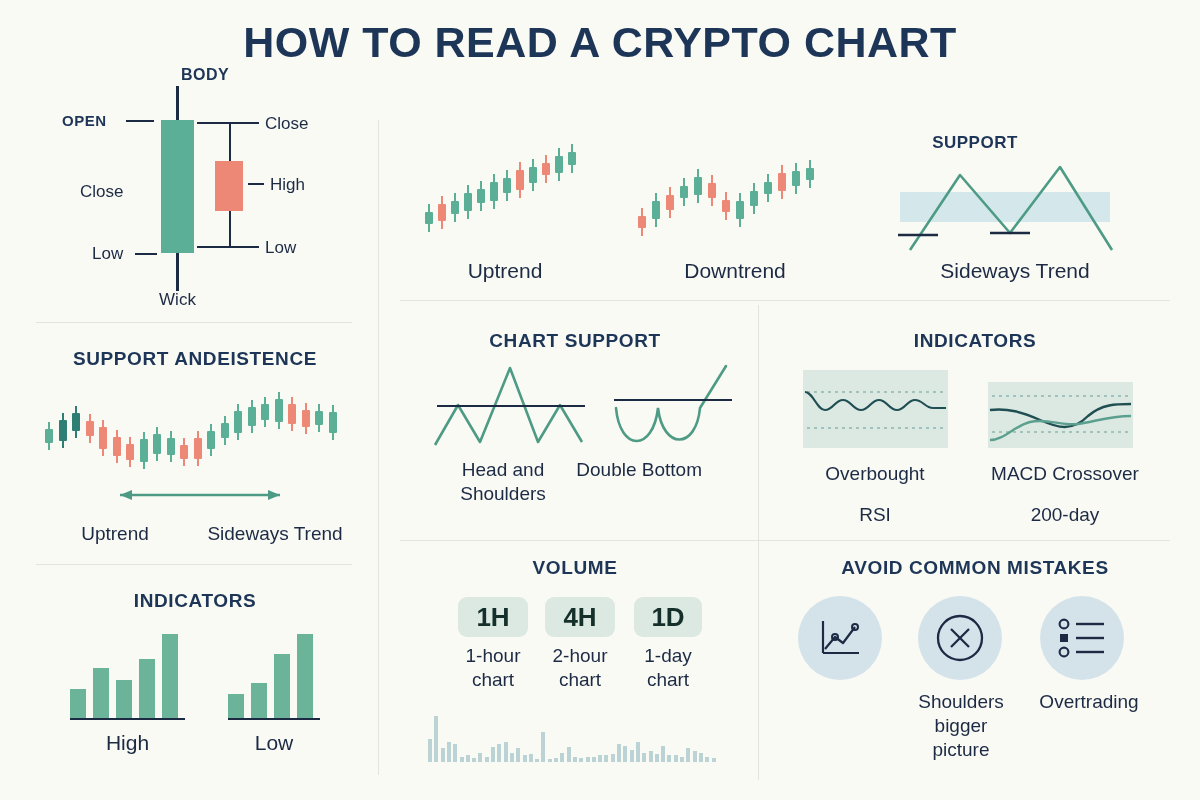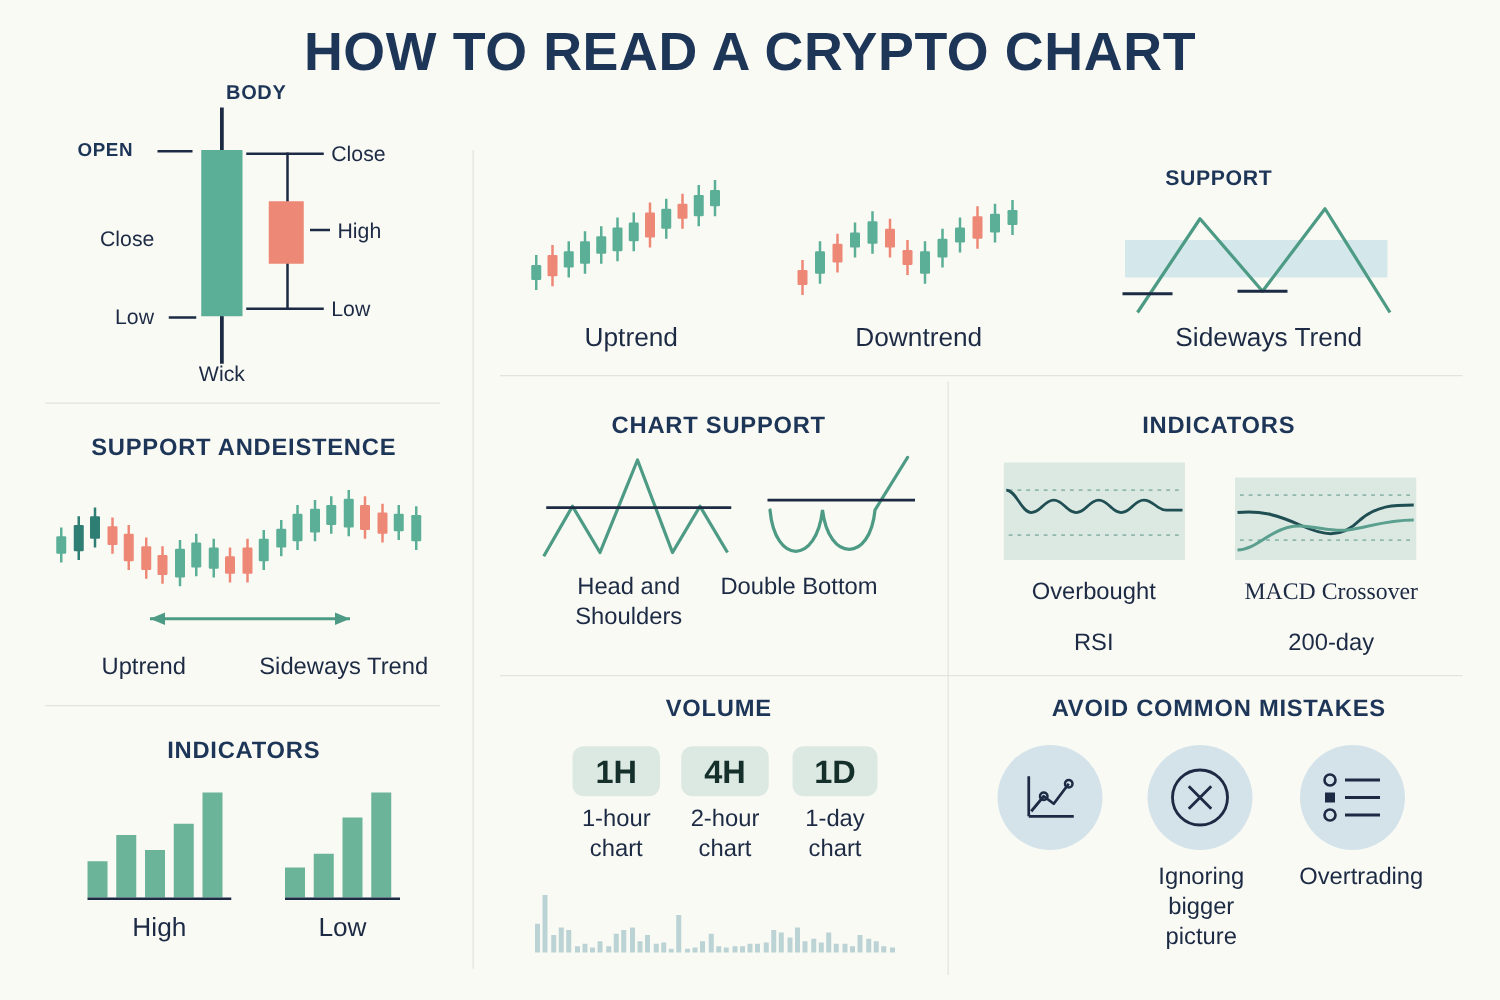--- a/index.html
+++ b/index.html
@@ -395,21 +395,21 @@
   <div class="abs cap" style="left:790px;top:462px;width:170px;">Overbought</div>
   <div class="abs cap" style="left:790px;top:503px;width:170px;">RSI</div>
 
   <div class="panel" style="left:988px;top:382px;width:145px;height:66px;"></div>
   <svg class="abs" style="left:988px;top:382px;" width="145" height="66" viewBox="0 0 145 66">
     <line x1="4" y1="14" x2="141" y2="14" stroke="#8FB7AE" stroke-width="1.4" stroke-dasharray="3,4"></line>
     <line x1="4" y1="50" x2="141" y2="50" stroke="#8FB7AE" stroke-width="1.4" stroke-dasharray="3,4"></line>
     <path d="M2,28 C20,26 34,30 52,38 C70,46 84,50 100,34 C114,22 128,22 143,22" fill="none" stroke="#1F4E53" stroke-width="2.4"></path>
     <path d="M2,58 C16,58 26,44 42,40 C58,36 74,44 90,42 C106,40 120,34 143,34" fill="none" stroke="#5BA08F" stroke-width="2.4"></path>
   </svg>
-  <div class="abs cap" style="left:975px;top:462px;width:180px;font-family:Liberation Serif, serif;">MACD Crossover</div>
+  <div class="abs cap" style="left:975px;top:462px;width:180px;">MACD Crossover</div>
   <div class="abs cap" style="left:975px;top:503px;width:180px;">200-day</div>
 
   <div class="abs sec-title" style="left:400px;top:557px;width:350px;">VOLUME</div>
 
   <div class="chip" style="left:458px;top:597px;width:70px;height:40px;">
     <span>1H</span>
   </div>
   <div class="abs cap" style="left:450px;top:644px;width:86px;">
     <span>1-hour</span><br>
     <span>chart</span>
@@ -493,21 +493,21 @@
   </div>
 
   <div class="circ" style="left:918px;top:596px;width:84px;height:84px;">
     <svg width="56" height="56" viewBox="0 0 56 56">
       <circle cx="28" cy="28" r="22" fill="none" stroke="#1C2A44" stroke-width="2.3"></circle>
       <line x1="19" y1="19" x2="37" y2="37" stroke="#1C2A44" stroke-width="2.3"></line>
       <line x1="37" y1="19" x2="19" y2="37" stroke="#1C2A44" stroke-width="2.3"></line>
     </svg>
   </div>
   <div class="abs cap" style="left:905px;top:690px;width:112px;">
-    <span>Ignoring</span><br>
+    <span>Shoulders</span><br>
     <span>bigger</span><br>
     <span>picture</span>
   </div>
 
   <div class="circ" style="left:1040px;top:596px;width:84px;height:84px;">
     <svg width="56" height="50" viewBox="0 0 56 50">
       <circle cx="10" cy="11" r="4.4" fill="none" stroke="#1C2A44" stroke-width="2.1"></circle>
       <rect x="6" y="21" width="8" height="8" fill="#1C2A44"></rect>
       <circle cx="10" cy="39" r="4.4" fill="none" stroke="#1C2A44" stroke-width="2.1"></circle>
       <line x1="22" y1="11" x2="50" y2="11" stroke="#1C2A44" stroke-width="2.4"></line>

